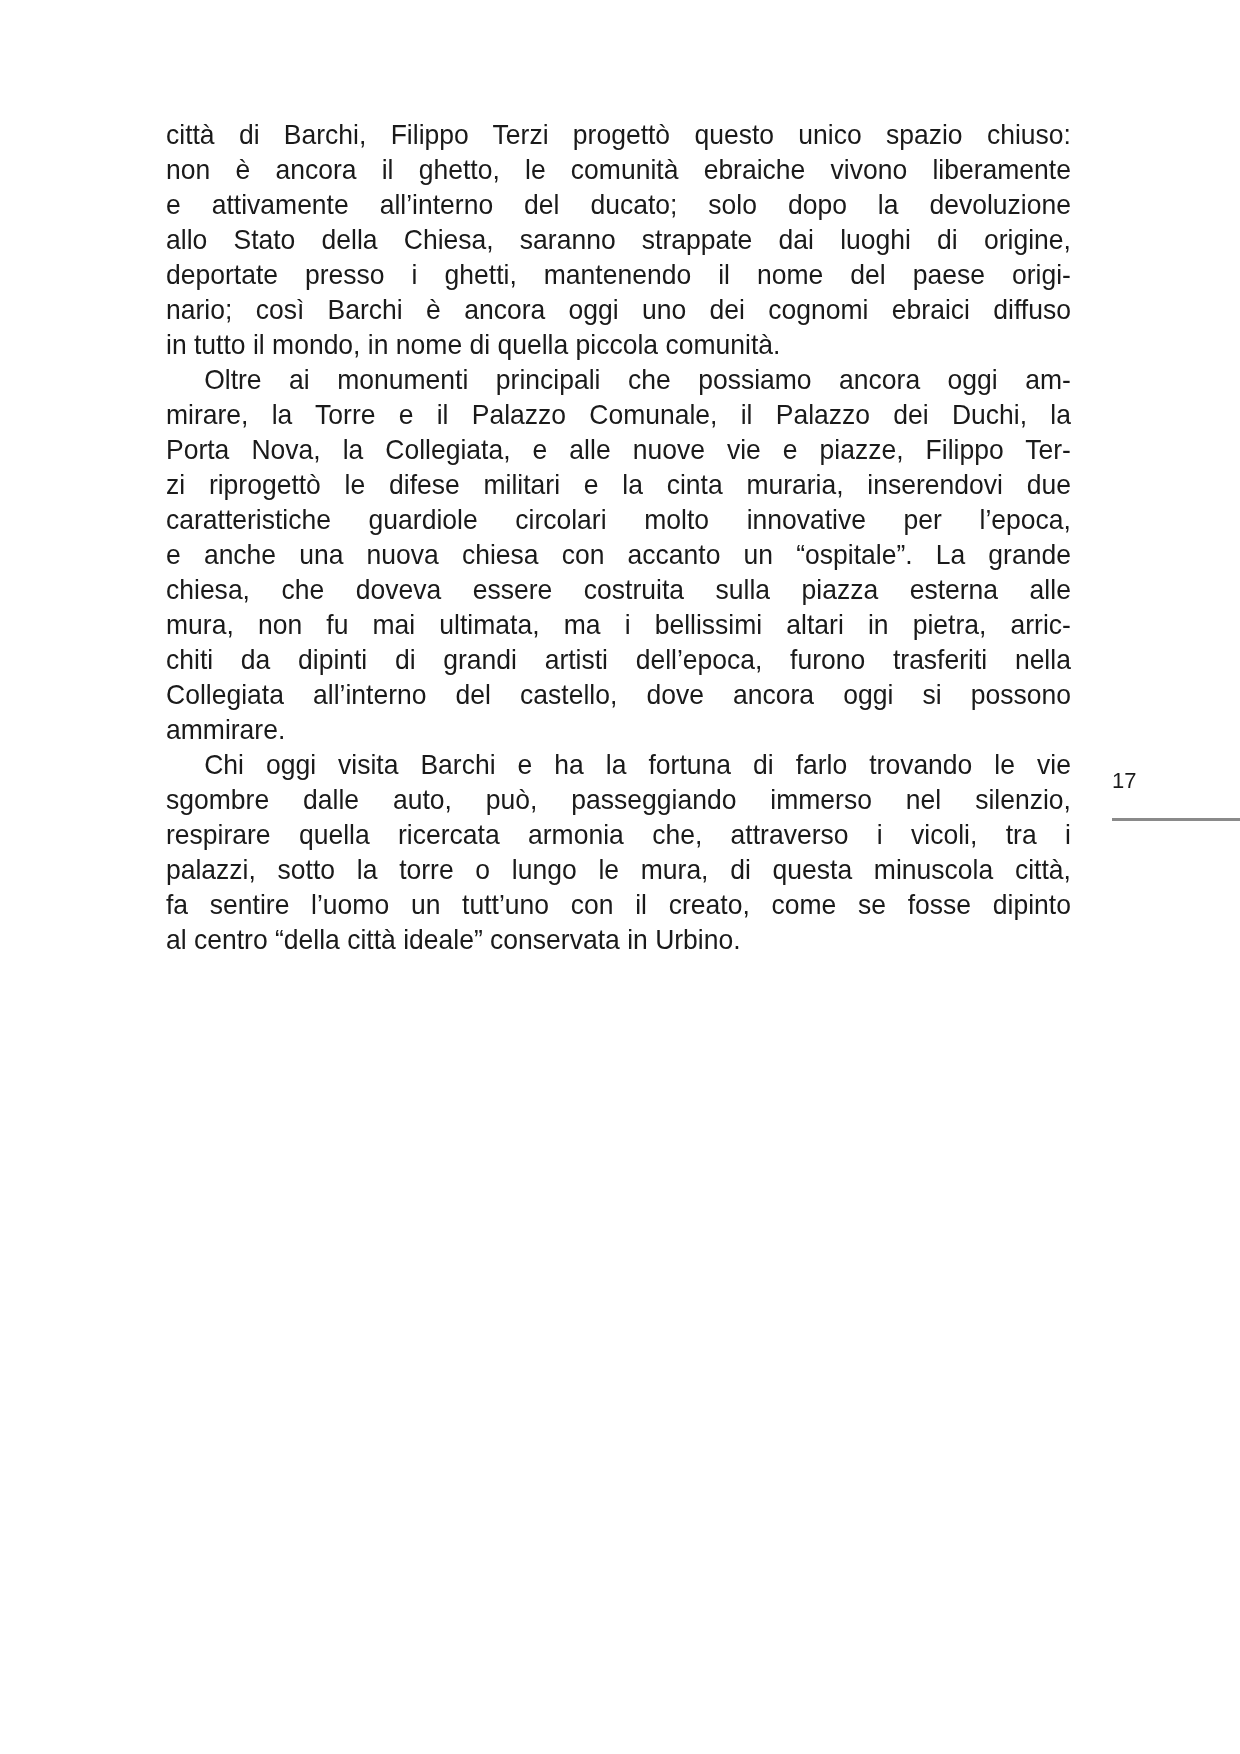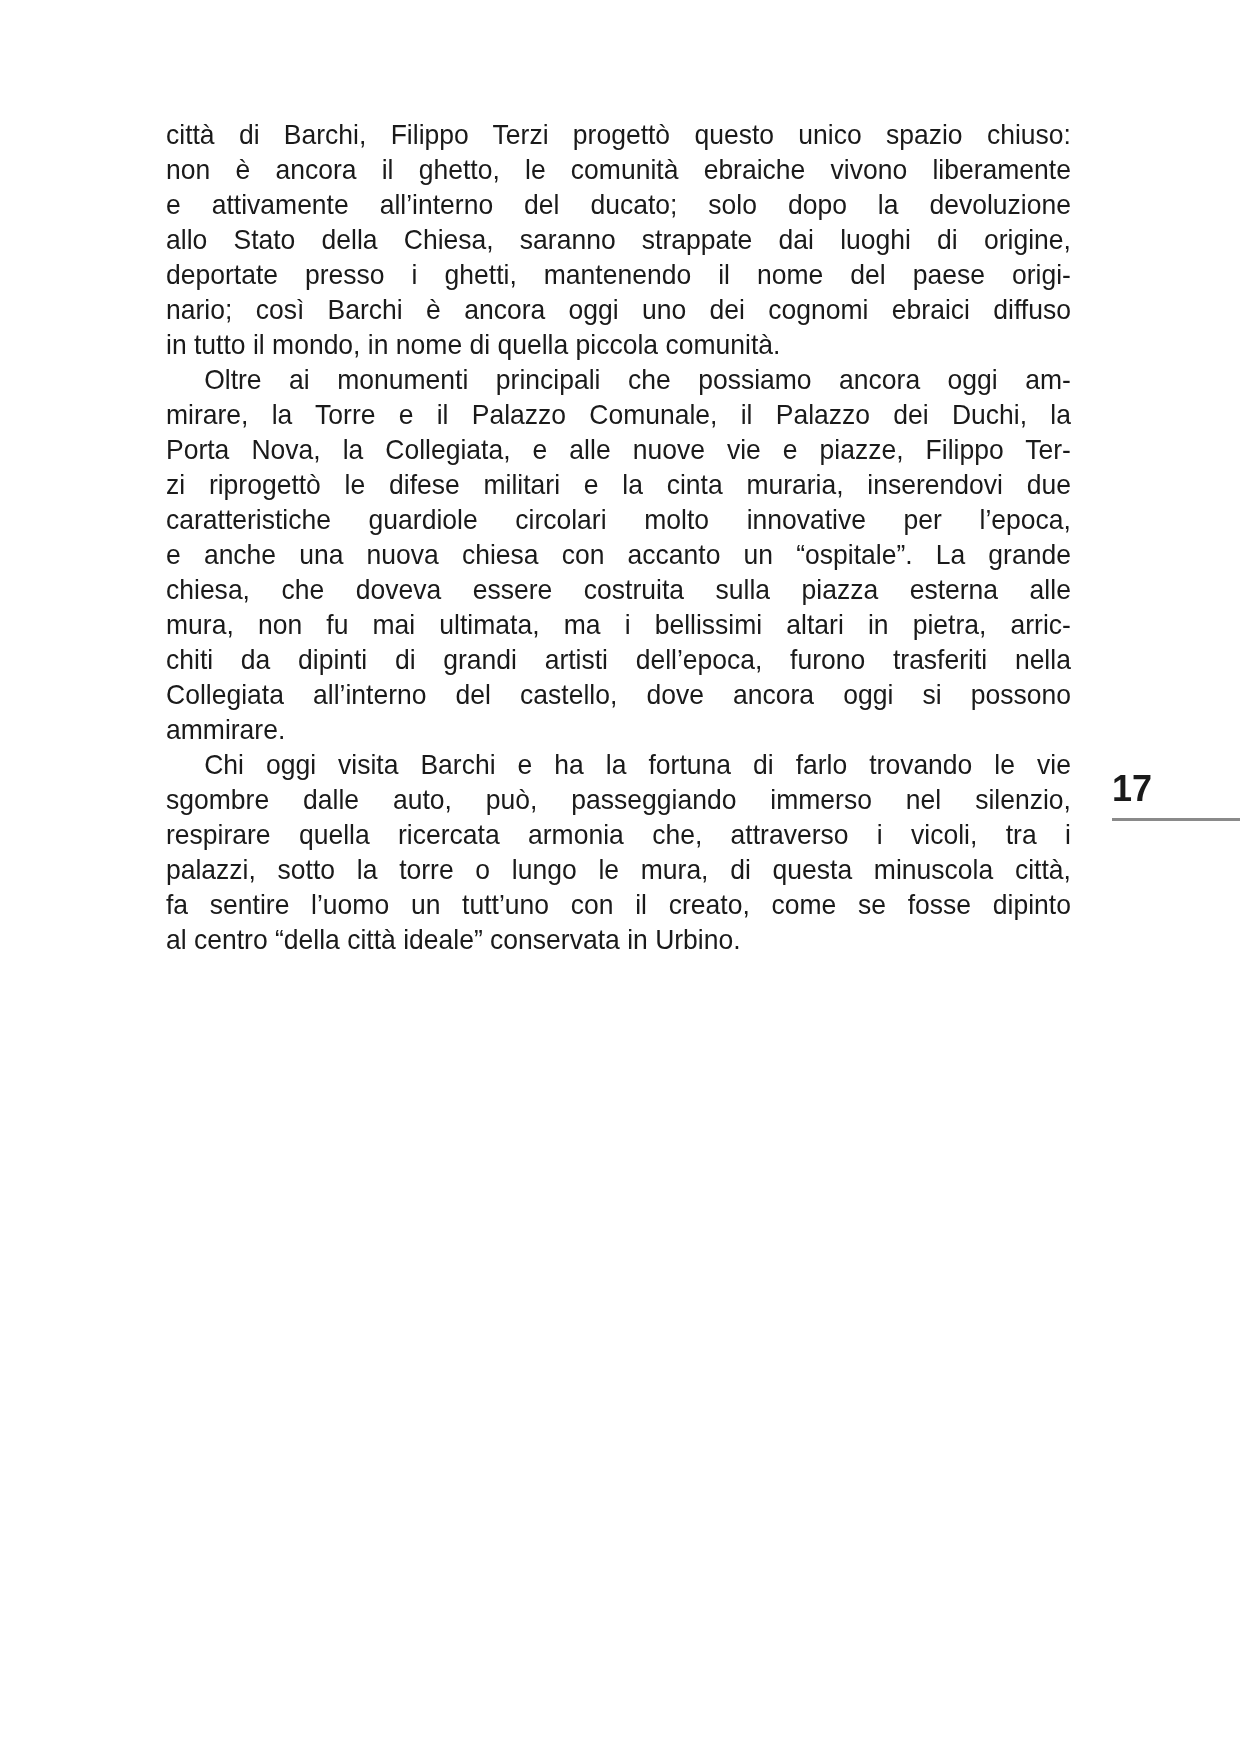--- a/index.html
+++ b/index.html
@@ -10,22 +10,22 @@
     font-family: "Liberation Sans", sans-serif;
     font-size: 28.5px; line-height: 35px; color: #1a1a1a;
     transform: scaleX(0.93); transform-origin: left top;
     width: 973px;
   }
   .line { display: block; white-space: nowrap; height: 35px; }
   .line.justify { text-align: justify; text-align-last: justify; white-space: normal; }
   .line.indent { padding-left: 41px; }
   .page-number {
     position: absolute; left: 1112px; top: 768px;
-    font-family: "Liberation Sans", sans-serif; font-weight: bold;
-    font-size: 36px; color: #1a1a1a;
+    font-family: "Liberation Sans", sans-serif; font-weight: normal;
+    font-size: 22px; color: #1a1a1a;
   }
   .page-rule {
     position: absolute; left: 1112px; top: 818px; width: 128px; height: 3px;
     background: #8a8a8a;
   }
 </style>
 </head>
 <body>
 
 <div class="page">

